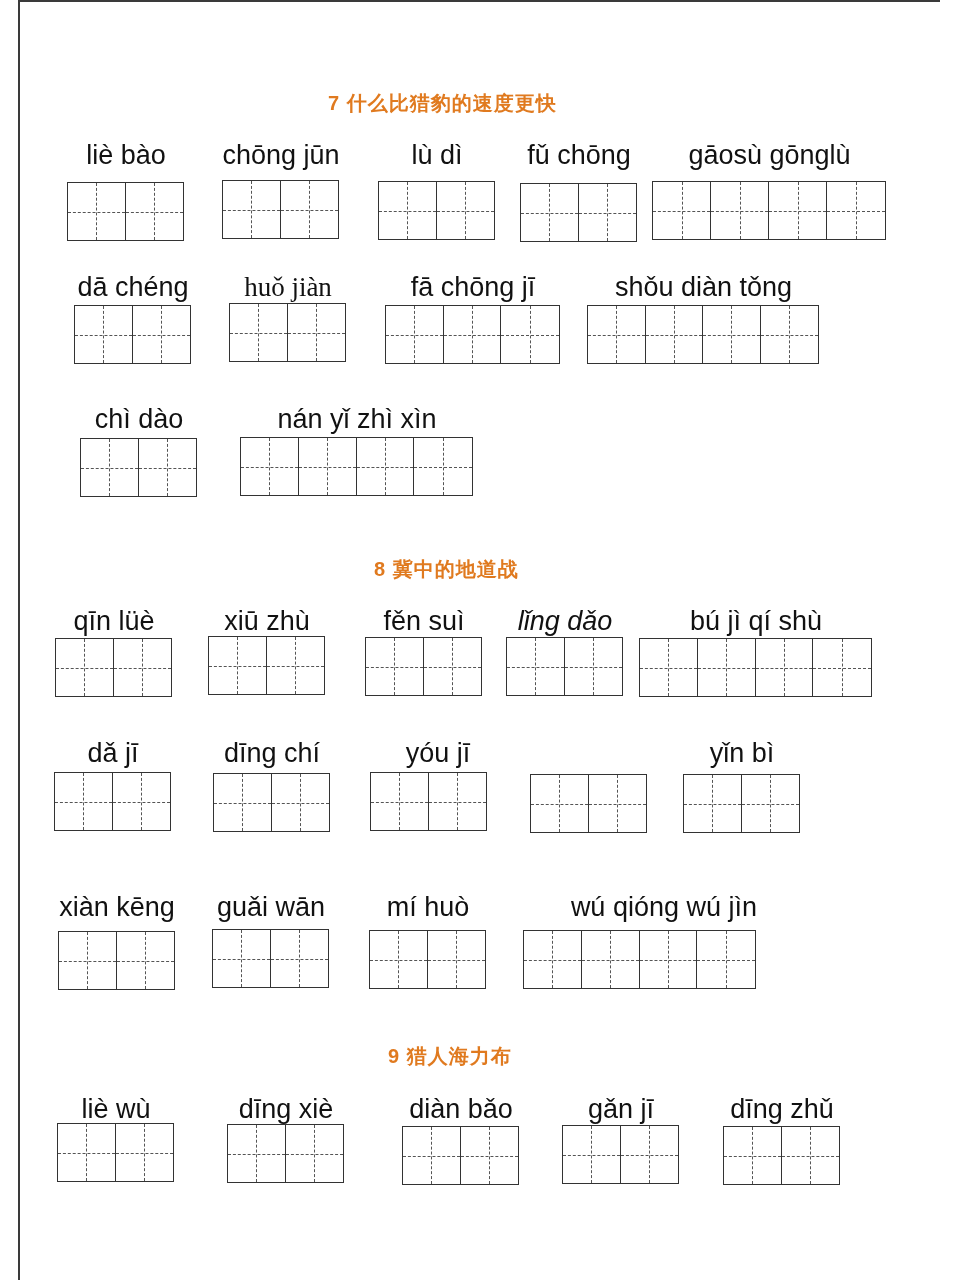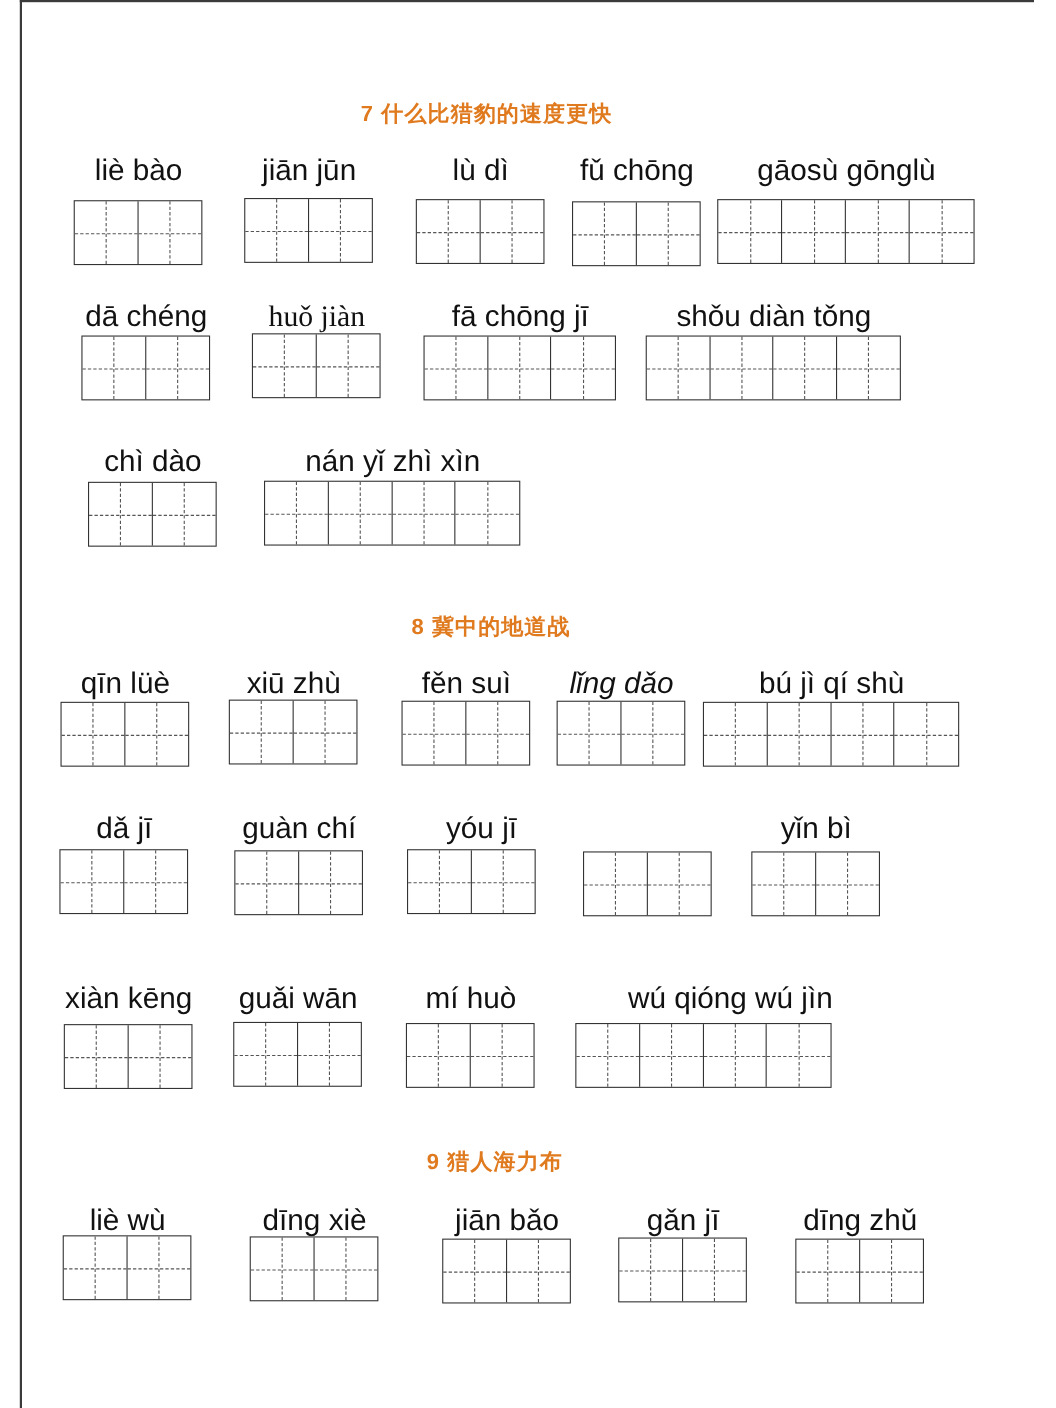--- a/index.html
+++ b/index.html
@@ -49,21 +49,21 @@
 <div id="s8"></div>
 <div id="s9"></div>
 
 <div class="section-title" style="left: 374px; top: 556px;">8  冀中的地道战</div>
 <div class="section-title" style="left: 388px; top: 1043px;">9  猎人海力布</div>
 <div class="pinyin" style="position: absolute; left: 67px; width: 118px; top: 140px;">liè bào</div>
 <div class="grid" style="left: 67px; top: 182px;">
     <div class="cell" style="width: 57.5px;"></div>
     <div class="cell" style="width: 57.5px;"></div>
   </div>
-<div class="pinyin" style="position: absolute; left: 222px; width: 118px; top: 140px;">jiān jūn</div>
+<div class="pinyin" style="position: absolute; left: 222px; width: 118px; top: 140px;">chōng jūn</div>
 <div class="grid" style="left: 222px; top: 180px;">
     <div class="cell" style="width: 57.5px;"></div>
     <div class="cell" style="width: 57.5px;"></div>
   </div>
 <div class="pinyin" style="position: absolute; left: 378px; width: 118px; top: 140px;">lù dì</div>
 <div class="grid" style="left: 378px; top: 181px;">
     <div class="cell" style="width: 57.5px;"></div>
     <div class="cell" style="width: 57.5px;"></div>
   </div>
 <div class="pinyin" style="position: absolute; left: 520px; width: 118px; top: 140px;">fǔ chōng</div>
@@ -138,26 +138,26 @@
     <div class="cell" style="width: 57.75px;"></div>
     <div class="cell" style="width: 57.75px;"></div>
     <div class="cell" style="width: 57.75px;"></div>
     <div class="cell" style="width: 57.75px;"></div>
   </div>
 <div class="pinyin" style="position: absolute; left: 54px; width: 118px; top: 738px;">dǎ jī</div>
 <div class="grid" style="left: 54px; top: 772px;">
     <div class="cell" style="width: 57.5px;"></div>
     <div class="cell" style="width: 57.5px;"></div>
   </div>
-<div class="pinyin" style="position: absolute; left: 213px; width: 118px; top: 738px;">guàn chí</div>
+<div class="pinyin" style="position: absolute; left: 213px; width: 118px; top: 738px;">dīng chí</div>
 <div class="grid" style="left: 213px; top: 773px;">
     <div class="cell" style="width: 57.5px;"></div>
     <div class="cell" style="width: 57.5px;"></div>
   </div>
-<div class="pinyin" style="position: absolute; left: 352px; width: 118px; top: 738px; text-align: right;">yóu jī</div>
+<div class="pinyin" style="position: absolute; left: 379px; width: 118px; top: 738px;">yóu jī</div>
 <div class="grid" style="left: 370px; top: 772px;">
     <div class="cell" style="width: 57.5px;"></div>
     <div class="cell" style="width: 57.5px;"></div>
   </div>
 <div class="pinyin" style="position: absolute; left: 530px; width: 118px; top: 774px; font-style: italic;">fáng ài</div>
 <div class="grid" style="left: 530px; top: 774px;">
     <div class="cell" style="width: 57.5px;"></div>
     <div class="cell" style="width: 57.5px;"></div>
   </div>
 <div class="pinyin" style="position: absolute; left: 683px; width: 118px; top: 738px;">yǐn bì</div>
@@ -190,21 +190,21 @@
 <div class="pinyin" style="position: absolute; left: 57px; width: 118px; top: 1094px;">liè wù</div>
 <div class="grid" style="left: 57px; top: 1123px;">
     <div class="cell" style="width: 57.5px;"></div>
     <div class="cell" style="width: 57.5px;"></div>
   </div>
 <div class="pinyin" style="position: absolute; left: 227px; width: 118px; top: 1094px;">dīng xiè</div>
 <div class="grid" style="left: 227px; top: 1124px;">
     <div class="cell" style="width: 57.5px;"></div>
     <div class="cell" style="width: 57.5px;"></div>
   </div>
-<div class="pinyin" style="position: absolute; left: 402px; width: 118px; top: 1094px;">jiān bǎo</div>
+<div class="pinyin" style="position: absolute; left: 402px; width: 118px; top: 1094px;">diàn bǎo</div>
 <div class="grid" style="left: 402px; top: 1126px;">
     <div class="cell" style="width: 57.5px;"></div>
     <div class="cell" style="width: 57.5px;"></div>
   </div>
 <div class="pinyin" style="position: absolute; left: 562px; width: 118px; top: 1094px;">gǎn jī</div>
 <div class="grid" style="left: 562px; top: 1125px;">
     <div class="cell" style="width: 57.5px;"></div>
     <div class="cell" style="width: 57.5px;"></div>
   </div>
 <div class="pinyin" style="position: absolute; left: 723px; width: 118px; top: 1094px;">dīng zhǔ</div>

